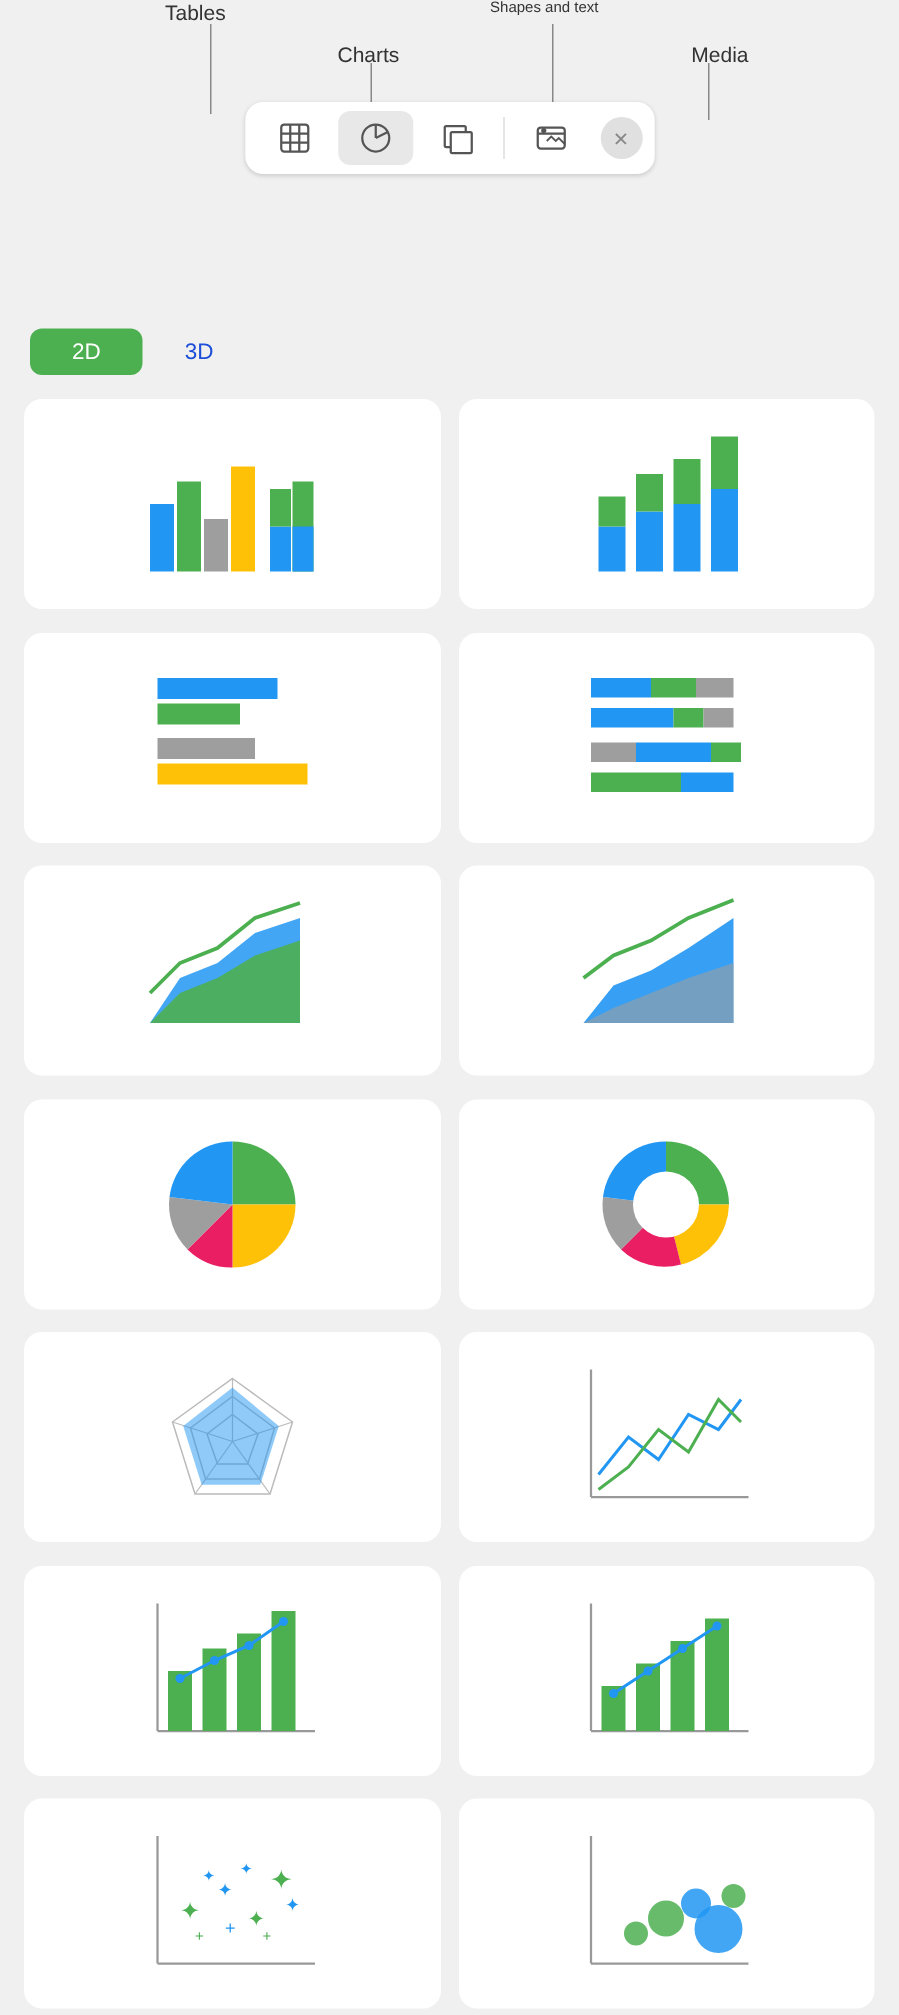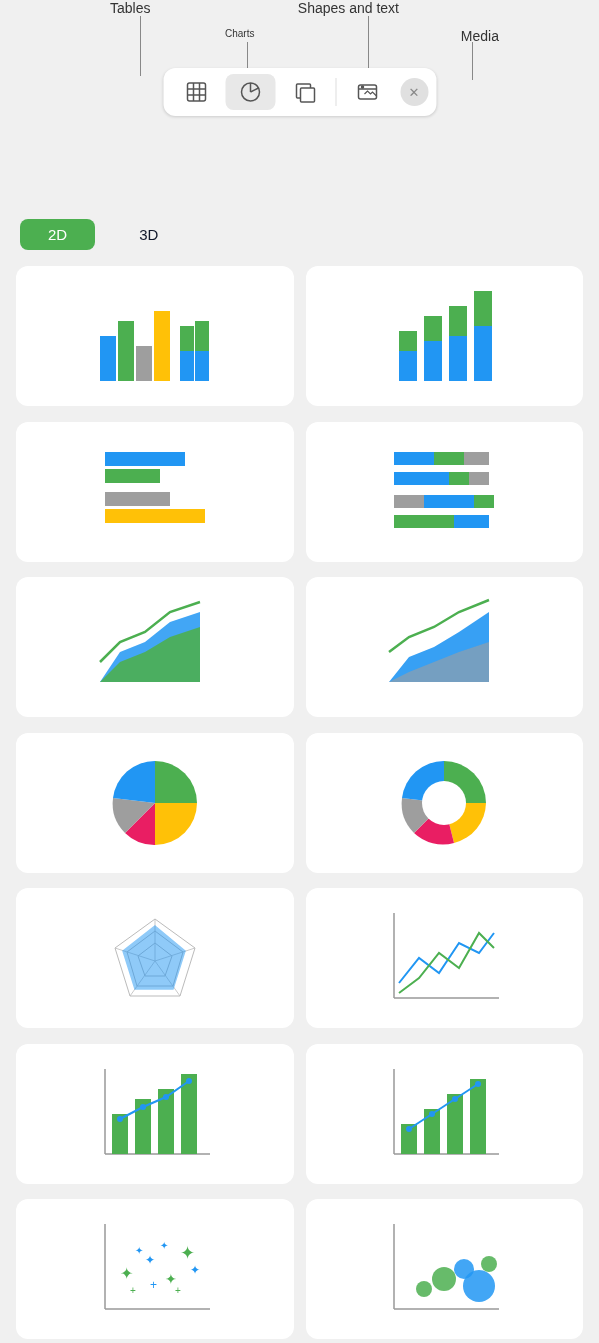--- a/index.html
+++ b/index.html
@@ -24,28 +24,28 @@
       position: absolute;
       top: 0;
       left: 110px;
       font-size: 14px;
       color: #333;
     }
     .label-charts {
       position: absolute;
       top: 28px;
       left: 225px;
-      font-size: 10px;
+      font-size: 14px;
       color: #333;
     }
     .label-shapes {
       position: absolute;
       top: 0;
       right: 200px;
-      font-size: 14px;
+      font-size: 10px;
       color: #333;
     }
     .label-media {
       position: absolute;
       top: 28px;
       right: 100px;
       font-size: 14px;
       color: #333;
     }
     
@@ -143,34 +143,34 @@
       display: flex;
       flex-direction: column;
       align-items: center;
       padding-top: 130px;
     }
 
     
     .view-tabs {
       display: flex;
       align-items: center;
-      gap: 16px;
+      gap: 0;
       margin-bottom: 16px;
       width: 100%;
       padding: 0 20px;
     }
     .view-tab {
       padding: 7px 28px;
       border-radius: 8px;
       border: none;
       background: transparent;
       font-size: 15px;
       font-weight: 500;
       cursor: pointer;
-      color: #0f172a;
+      color: #1d4ed8;
     }
     .view-tab.active {
       background: #4CAF50;
       color: white;
     }
 
     
     .chart-grid {
       display: grid;
       grid-template-columns: 1fr 1fr;

